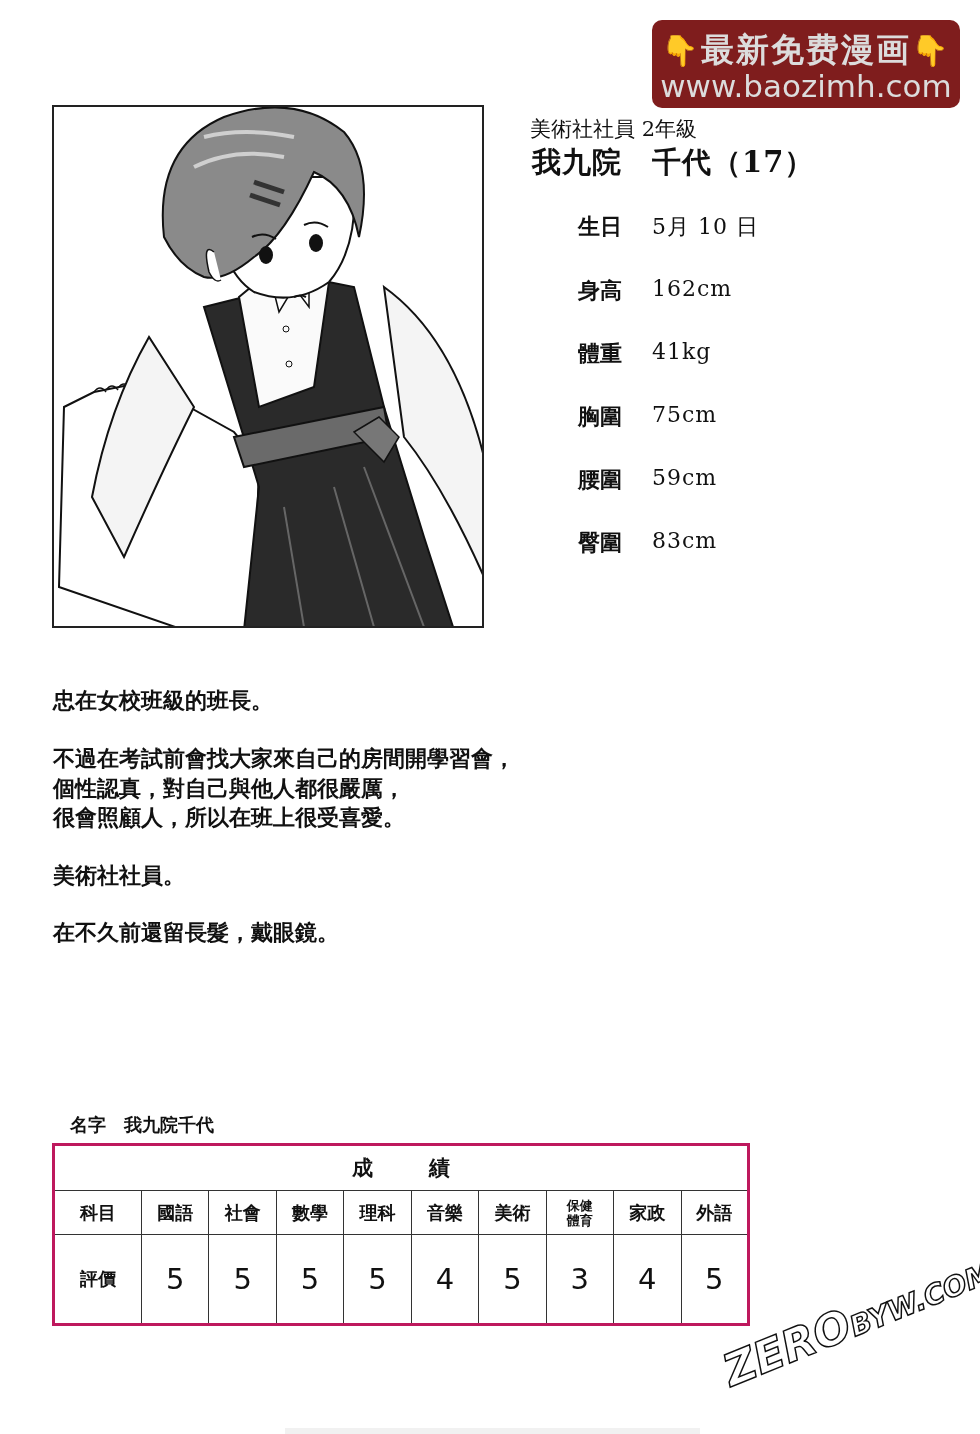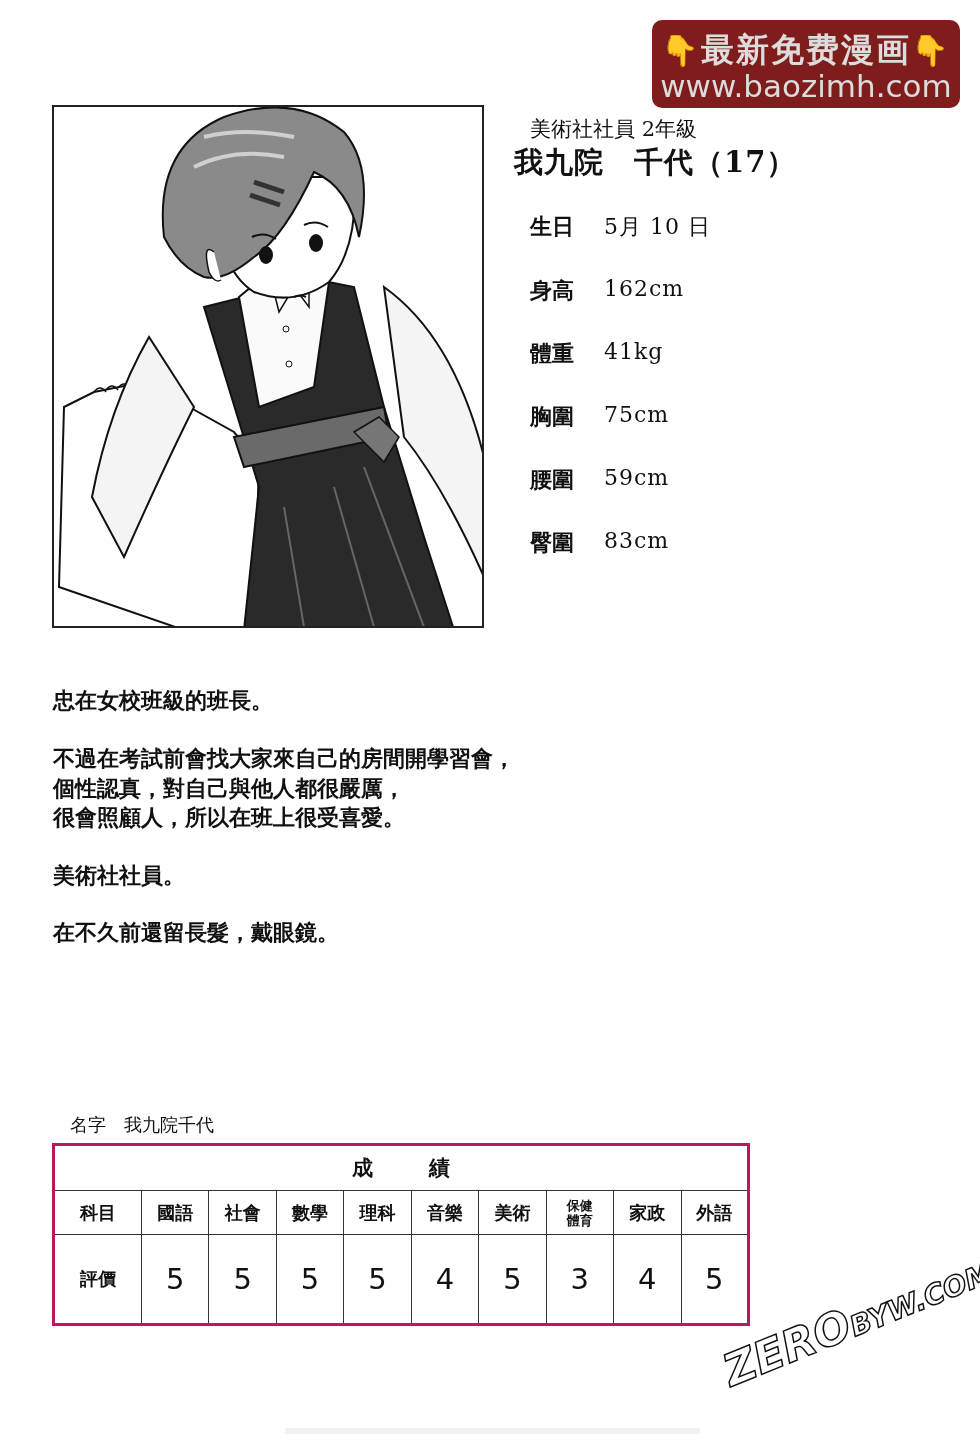--- a/index.html
+++ b/index.html
@@ -27,30 +27,30 @@
   }
 
   
   .portrait {
     left: 52px; top: 105px; width: 432px; height: 523px;
     border: 2px solid #222; box-sizing: border-box; background: #fff; overflow: hidden;
   }
 
   
   .school { left: 530px; top: 115px; font-size: 21px; }
-  .name { left: 514px; top: 143px; font-size: 29px; font-weight: bold; letter-spacing: 1px; }
+  .name { left: 532px; top: 143px; font-size: 29px; font-weight: bold; letter-spacing: 1px; }
   .stat { left: 530px; font-size: 22px; font-weight: bold; display: flex; }
-  .stat .lbl { width: 74px; }
+  .stat .lbl { width: 74px; margin-left: 48px; }
   .stat .val { font-weight: normal; letter-spacing: 1px; }
 
   
   .desc { left: 53px; font-size: 22px; font-weight: bold; line-height: 29.5px; }
 
   
-  .tbl-caption { left: 70px; top: 1113px; font-size: 18px; font-weight: normal; }
+  .tbl-caption { left: 70px; top: 1113px; font-size: 18px; font-weight: bold; }
   table.grades {
     position: absolute; left: 52px; top: 1143px; width: 698px; height: 182px;
     border-collapse: collapse; border: 3px solid #be185d; table-layout: fixed;
   }
   table.grades td { border: 1.5px solid #333; text-align: center; padding: 0; }
   table.grades tr.title td { height: 44px; font-size: 21px; font-weight: bold; letter-spacing: 56px; padding-left: 56px; }
   table.grades tr.subj td { height: 43px; font-size: 18px; font-weight: bold; }
   table.grades tr.subj td.small { font-size: 13px; line-height: 15px; }
   table.grades tr.score td { height: 88px; font-size: 29px; font-family: "DejaVu Sans", sans-serif; font-weight: normal; }
   table.grades tr.score td.rowlabel { font-size: 18px; font-weight: bold; font-family: "DejaVu Serif", serif; }

